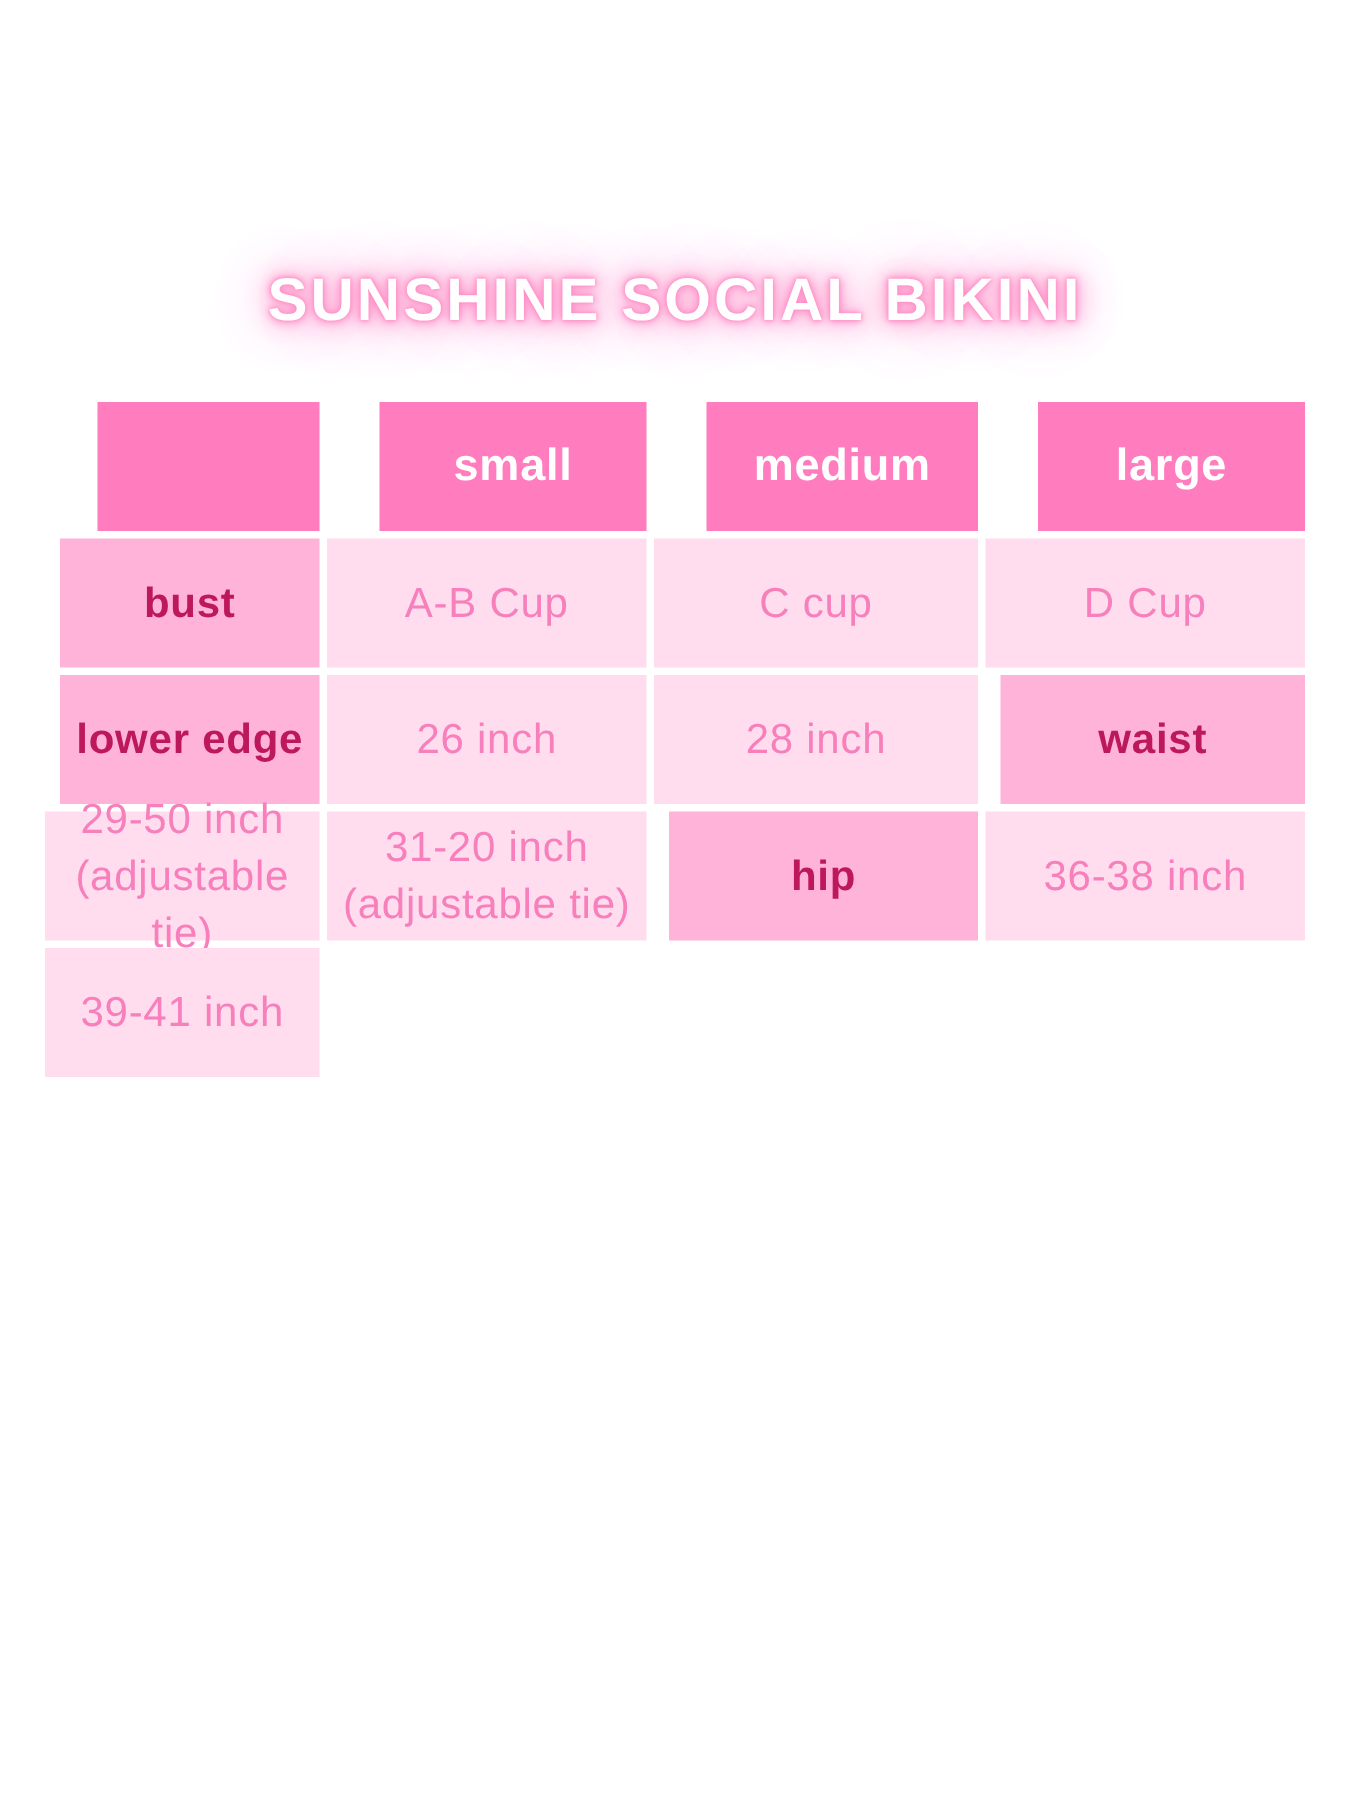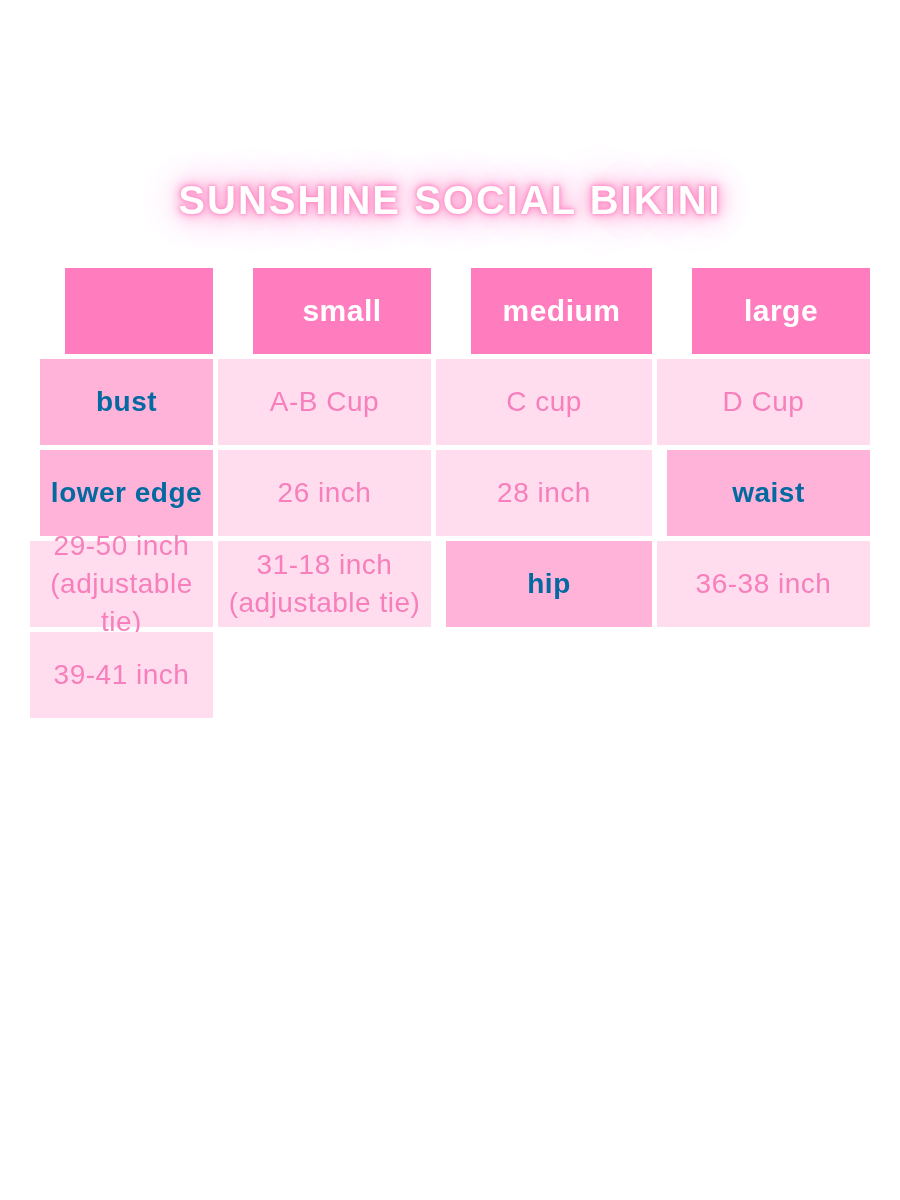--- a/index.html
+++ b/index.html
@@ -74,21 +74,21 @@
   .cell.header {
     background: #ff7dbe;
     color: #ffffff;
     font-weight: bold;
     font-size: 30px;
     letter-spacing: 0.5px;
     margin-left: 35px;
   }
   .cell.rowlabel {
     background: #ffb3d8;
-    color: #0369a1;
+    color: #be185d;
     font-weight: bold;
     font-size: 28px;
     letter-spacing: 0.5px;
     margin-left: 10px;
   }
   .cell.value {
     background: #ffdcee;
     color: #f77fbc;
     font-weight: 400;
     font-size: 28px;
@@ -108,18 +108,18 @@
       <div class="cell header">large</div>
       <div class="cell rowlabel">bust</div>
       <div class="cell value">A-B Cup</div>
       <div class="cell value">C cup</div>
       <div class="cell value">D Cup</div>
       <div class="cell rowlabel">lower edge</div>
       <div class="cell value">26 inch</div>
       <div class="cell value">28 inch</div>
       <div class="cell rowlabel">waist</div>
       <div class="cell value">29-50 inch (adjustable tie)</div>
-      <div class="cell value">31-18 inch (adjustable tie)</div>
+      <div class="cell value">31-20 inch (adjustable tie)</div>
       <div class="cell rowlabel">hip</div>
       <div class="cell value">36-38 inch</div>
       <div class="cell value">39-41 inch</div>
     </div>
 </div>
 
 </body></html>

